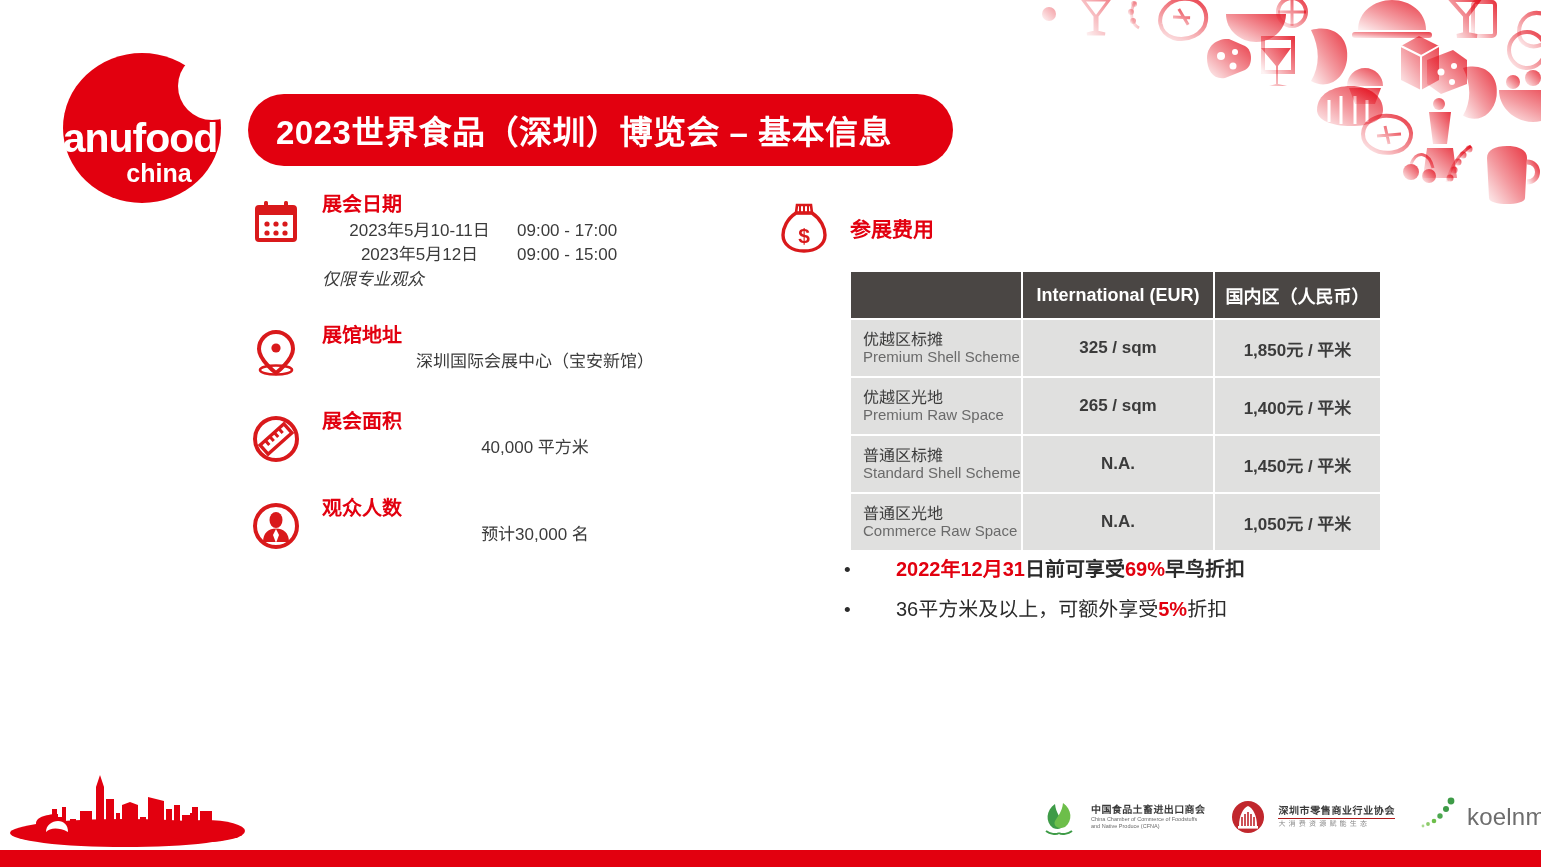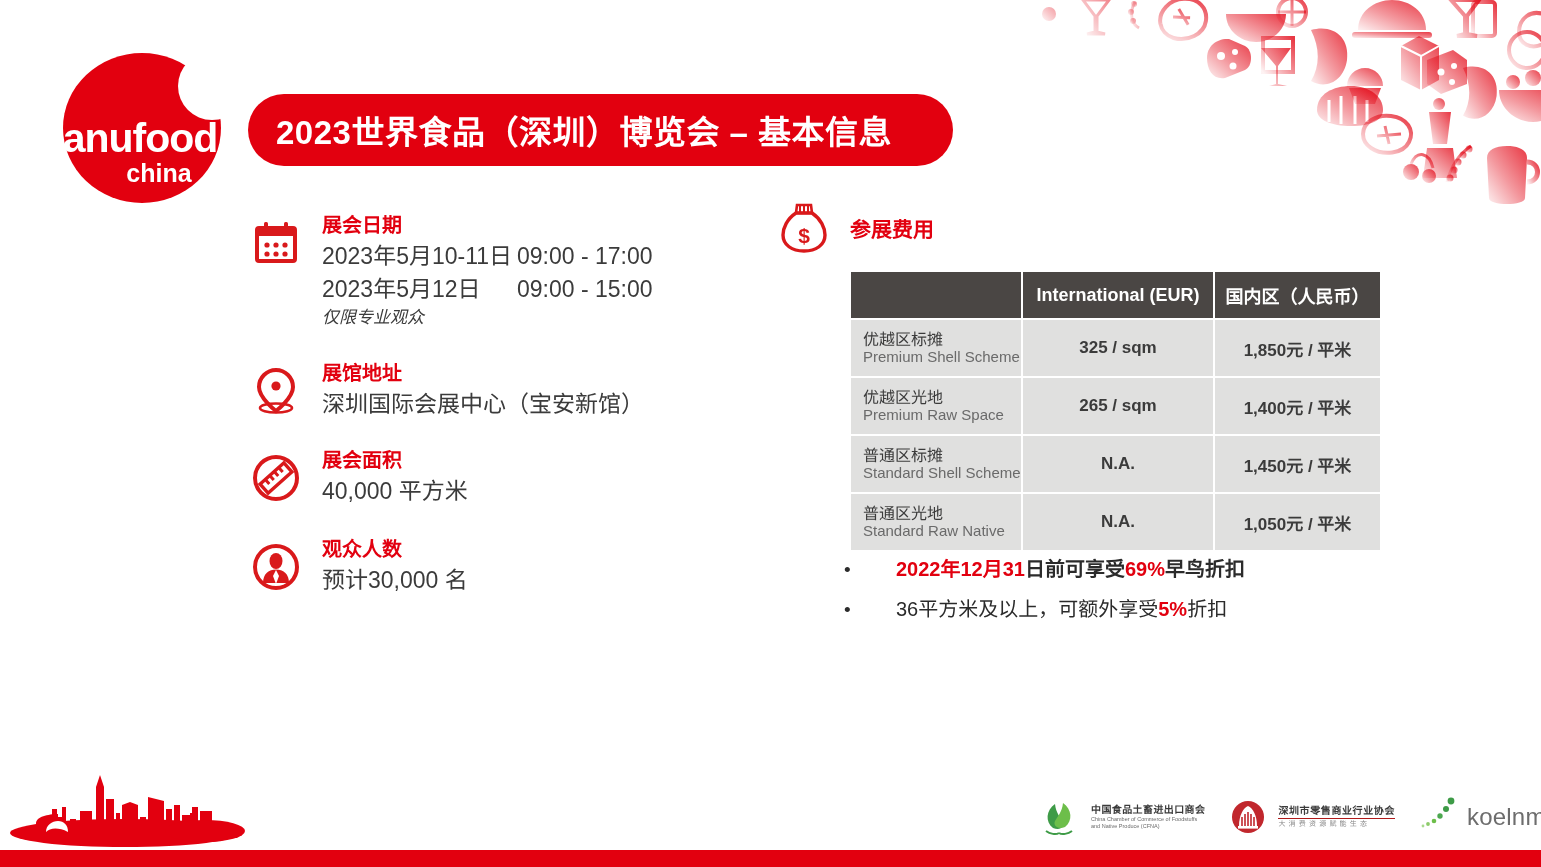--- a/index.html
+++ b/index.html
@@ -60,21 +60,21 @@
     font-weight: bold;
     letter-spacing: 0.5px;
     white-space: nowrap;
     text-align: right;
   }
 
   
   #info-col {
     position: absolute;
     left: 248px;
-    top: 213px;
+    top: 192px;
     width: 500px;
   }
   .info-item {
     position: relative;
     padding-left: 74px;
     margin-bottom: 26px;
     min-height: 58px;
   }
   .info-item .ico {
     position: absolute;
@@ -87,24 +87,25 @@
     justify-content: center;
   }
   .info-heading {
     color: #E2000F;
     font-size: 20px;
     font-weight: bold;
     line-height: 1.25;
     margin-bottom: 2px;
   }
   .info-line {
-    font-size: 23px;
+    font-size: 17px;
     line-height: 1.42;
     color: #3b3b3b;
     white-space: pre;
+    text-align: center;
   }
   .info-note {
     font-size: 17px;
     font-style: italic;
     color: #3b3b3b;
     line-height: 1.5;
   }
   .dt-row { display: flex; }
   .dt-date { width: 195px; display: inline-block; }
   .dt-time { display: inline-block; }
@@ -563,21 +564,21 @@
         <td class="name-cell">
           <span class="zh">普通区标摊</span>
           <span class="en">Standard Shell Scheme</span>
         </td>
         <td class="val-cell">N.A.</td>
         <td class="val-cell">1,450元 / 平米</td>
       </tr>
       <tr>
         <td class="name-cell">
           <span class="zh">普通区光地</span>
-          <span class="en">Standard Raw Native</span>
+          <span class="en">Commerce Raw Space</span>
         </td>
         <td class="val-cell">N.A.</td>
         <td class="val-cell">1,050元 / 平米</td>
       </tr>
     </tbody>
   </table>
 
   <div id="discounts">
     <div class="bullet-row">
       <span class="bullet-dot">•</span>

